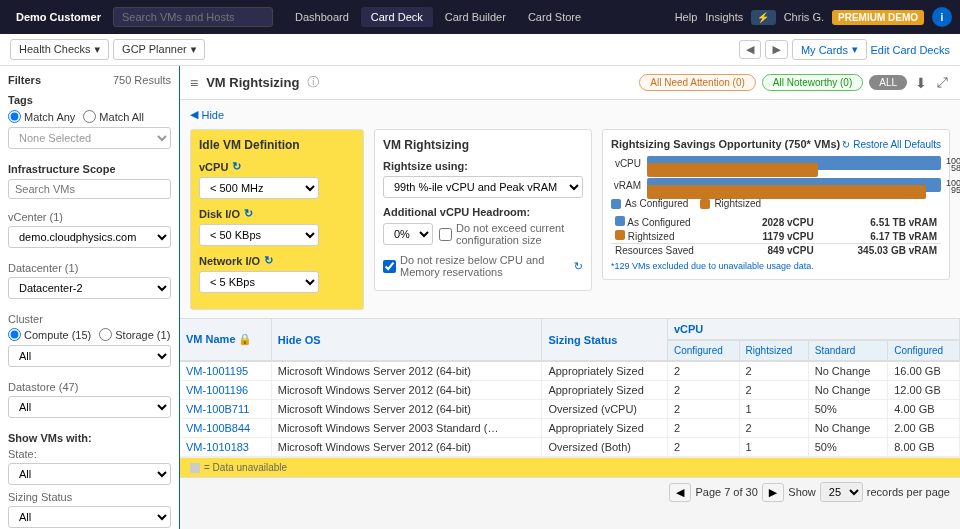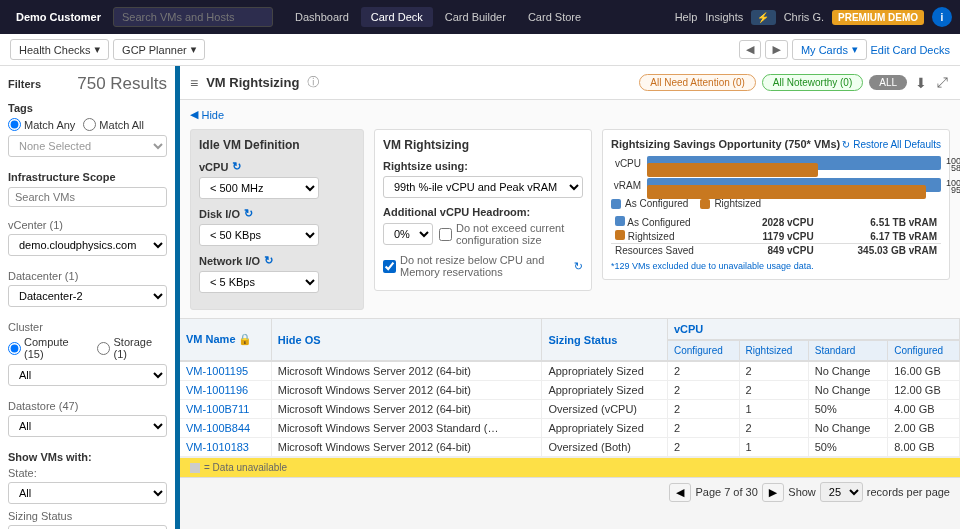--- a/index.html
+++ b/index.html
@@ -98,21 +98,20 @@
     }
     .sub-nav-btn {
       background: none;
       border: 1px solid #ccc;
       border-radius: 3px;
       color: #333;
       font-size: 11px;
       padding: 3px 8px;
       cursor: pointer;
       display: flex;
-      align-items: center;
       gap: 4px;
     }
     .sub-nav-arrow {
       display: flex;
       align-items: center;
       gap: 4px;
       margin-left: auto;
     }
     .arrow-btn {
       background: none;
@@ -147,33 +146,33 @@
     .main-layout {
       display: flex;
       height: calc(529px - 34px - 32px);
       overflow: hidden;
     }
 
     
     .sidebar {
       width: 180px;
       background: #fff;
-      border-right: 5px solid #0369a1;
+      border-right: 1px solid #0369a1;
       padding: 8px;
       overflow-y: auto;
       flex-shrink: 0;
     }
     .sidebar-header {
       display: flex;
       justify-content: space-between;
       align-items: center;
       margin-bottom: 8px;
     }
     .sidebar-title { font-weight: bold; font-size: 11px; }
-    .results-count { font-size: 17px; color: #666; margin-left: 12px; }
+    .results-count { font-size: 11px; color: #666; margin-left: 12px; }
     .filter-section { margin-bottom: 8px; }
     .filter-label { font-weight: bold; font-size: 11px; margin-bottom: 4px; }
     .filter-search {
       width: 100%;
       border: 1px solid #ccc;
       border-radius: 3px;
       padding: 3px 6px;
       font-size: 11px;
       margin-bottom: 4px;
       outline: none;
@@ -612,21 +611,21 @@
     <div class="panel-content">
 
       <div class="settings-panel">
         <button class="hide-btn">
           <span>◀</span>
           <span>Hide</span>
         </button>
         <div class="settings-row">
 
           <div class="settings-col">
-            <div style="border:1px solid #ddd;padding:8px;background:#e5e5e5;border-radius:3px;">
+            <div style="border:1px solid #ddd;padding:8px;background:#fde047;border-radius:3px;">
               <div style="font-size:12px;font-weight:bold;margin-bottom:8px;">Idle VM Definition</div>
               <div class="settings-group">
                 <div class="settings-group-label">
                   <span>vCPU</span>
                   <span class="refresh-icon">↻</span>
                 </div>
                 <select class="settings-select">
                   <option>&lt; 500 MHz</option>
                 </select>
               </div>

